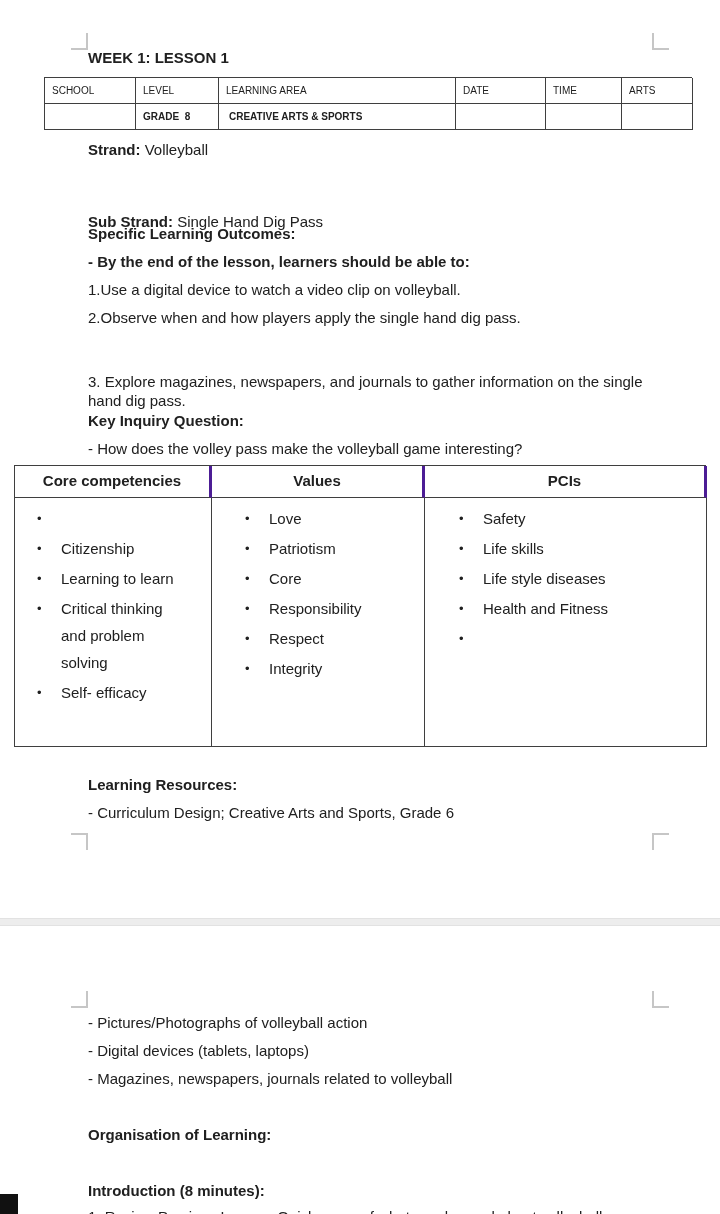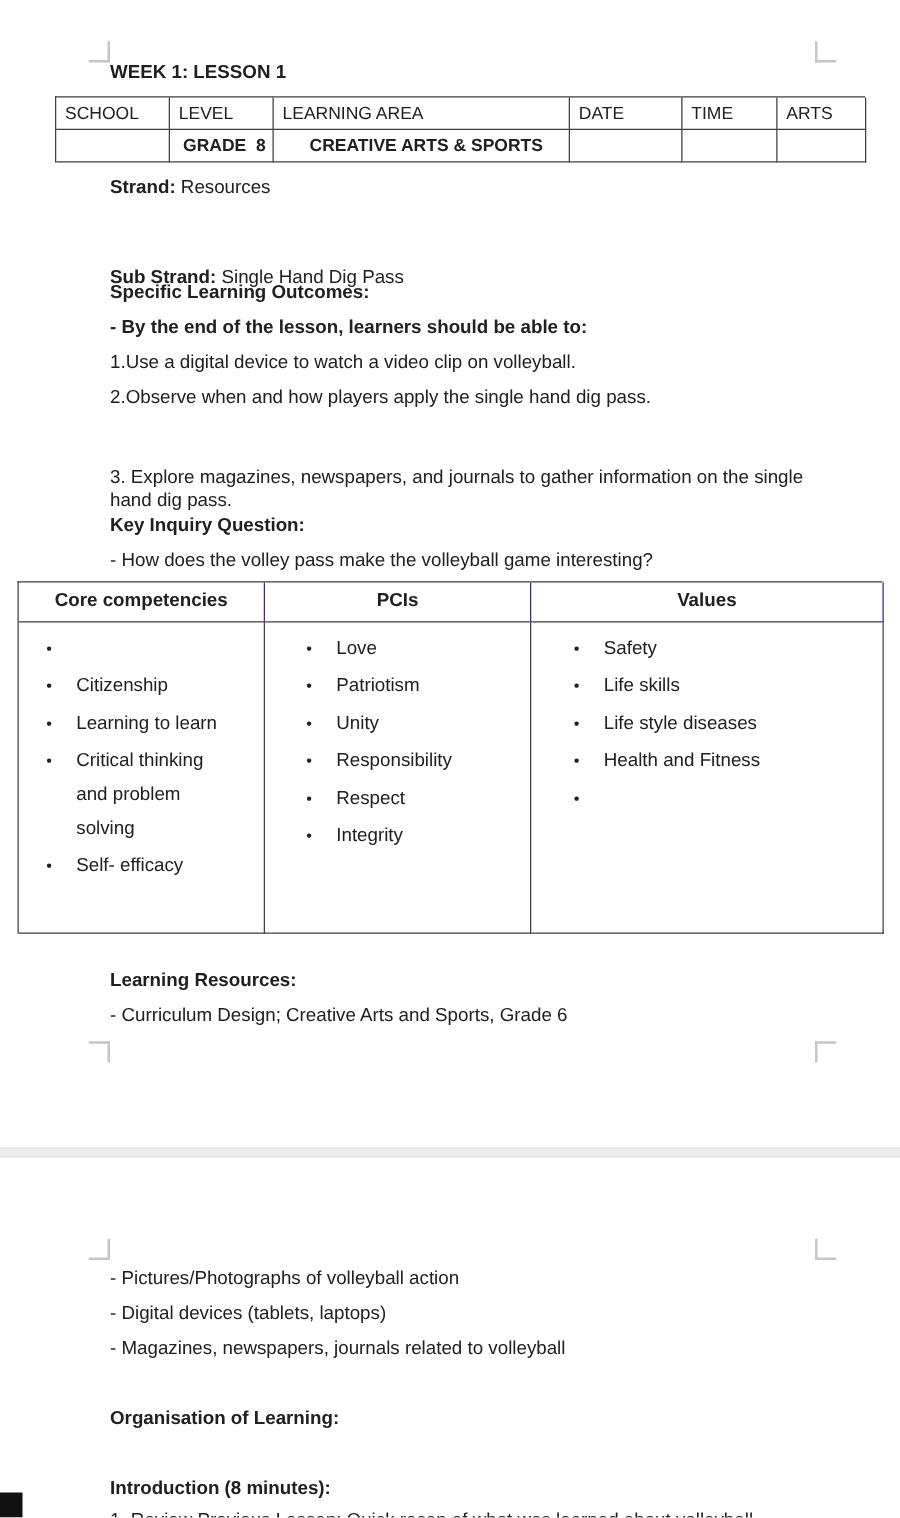--- a/index.html
+++ b/index.html
@@ -14,34 +14,34 @@
   
   .info-table{
     left:44px;top:77px;width:648px;
     display:grid;grid-template-columns:91px 83px 237px 90px 76px 71px;
     border-top:1px solid #3f3f3f;border-left:1px solid #3f3f3f;
     box-sizing:border-box;
   }
   .info-table .cell{
     border-right:1px solid #3f3f3f;border-bottom:1px solid #3f3f3f;
     height:26px;box-sizing:border-box;padding:3px 2px 0 7px;
-    white-space:pre-wrap;overflow:hidden;font-size:14px;line-height:19px;
-  }
-  .info-table .val{font-weight:700;text-align:center;}
+    white-space:pre-wrap;overflow:hidden;font-size:10px;line-height:19px;
+  }
+  .info-table .val{font-weight:700;}
   
   .para{white-space:pre-line;width:600px;line-height:19px;}
   
   .comp-table{
     left:14px;top:465px;width:692px;
     display:grid;grid-template-columns:197px 213px 282px;
     border-top:1px solid #3f3f3f;border-left:1px solid #3f3f3f;
     box-sizing:border-box;
   }
   .comp-table .hcell{
-    border-right:1px solid #4c1d95;border-bottom:1px solid #3f3f3f;
+    border-right:3px solid #4c1d95;border-bottom:1px solid #3f3f3f;
     height:32px;box-sizing:border-box;text-align:center;
     font-weight:700;padding-top:5px;
   }
   .comp-table .bcell{
     border-right:1px solid #3f3f3f;border-bottom:1px solid #3f3f3f;
     height:249px;box-sizing:border-box;padding-top:7px;overflow:hidden;
   }
   .bcell.c1{padding-left:22px;}
   .bcell.c2{padding-left:33px;}
   .bcell.c3{padding-left:34px;}
@@ -82,41 +82,41 @@
     <div class="cell val"></div>
     <div class="cell val">GRADE  8</div>
     <div class="cell val" style="padding-left:10px;">CREATIVE ARTS &amp; SPORTS</div>
     <div class="cell val"></div>
     <div class="cell val"></div>
     <div class="cell val"></div>
   </div>
 
   <div class="abs" style="left:88px;top:140px;">
     <span class="b">Strand:</span>
-    <span>Resources</span>
+    <span>Volleyball</span>
   </div>
   <div class="abs" style="left:88px;top:168px;margin-top:44px;">
     <span class="b">Sub Strand:</span>
     <span>Single Hand Dig Pass</span>
   </div>
 
   <div class="abs b" style="left:88px;top:224px;">Specific Learning Outcomes:</div>
   <div class="abs b" style="left:88px;top:252px;">- By the end of the lesson, learners should be able to:</div>
   <div class="abs para" style="left:88px;top:280px;">1.Use a digital device to watch a video clip on volleyball.</div>
   <div class="abs para" style="left:88px;top:308px;">2.Observe when and how players apply the single hand dig pass.</div>
   <div class="abs para" style="left:88px;top:336px;margin-top:36px;">3. Explore magazines, newspapers, and journals to gather information on the single
 hand dig pass.</div>
 
   <div class="abs b" style="left:88px;top:411px;">Key Inquiry Question:</div>
   <div class="abs" style="left:88px;top:439px;">- How does the volley pass make the volleyball game interesting?</div>
 
   <div class="abs comp-table">
     <div class="hcell">Core competencies</div>
+    <div class="hcell">Values</div>
     <div class="hcell">PCIs</div>
-    <div class="hcell">Values</div>
 
     <div class="bcell c1">
       <div class="li">
           <span class="bullet">•</span>
         </div>
       <div class="li">
           <span class="bullet">•</span>
           <span class="li-text">Citizenship</span>
         </div>
       <div class="li">
@@ -139,21 +139,21 @@
       <div class="li">
           <span class="bullet">•</span>
           <span class="li-text">Love</span>
         </div>
       <div class="li">
           <span class="bullet">•</span>
           <span class="li-text">Patriotism</span>
         </div>
       <div class="li">
           <span class="bullet">•</span>
-          <span class="li-text">Unity</span>
+          <span class="li-text">Core</span>
         </div>
       <div class="li">
           <span class="bullet">•</span>
           <span class="li-text">Responsibility</span>
         </div>
       <div class="li">
           <span class="bullet">•</span>
           <span class="li-text">Respect</span>
         </div>
       <div class="li">

